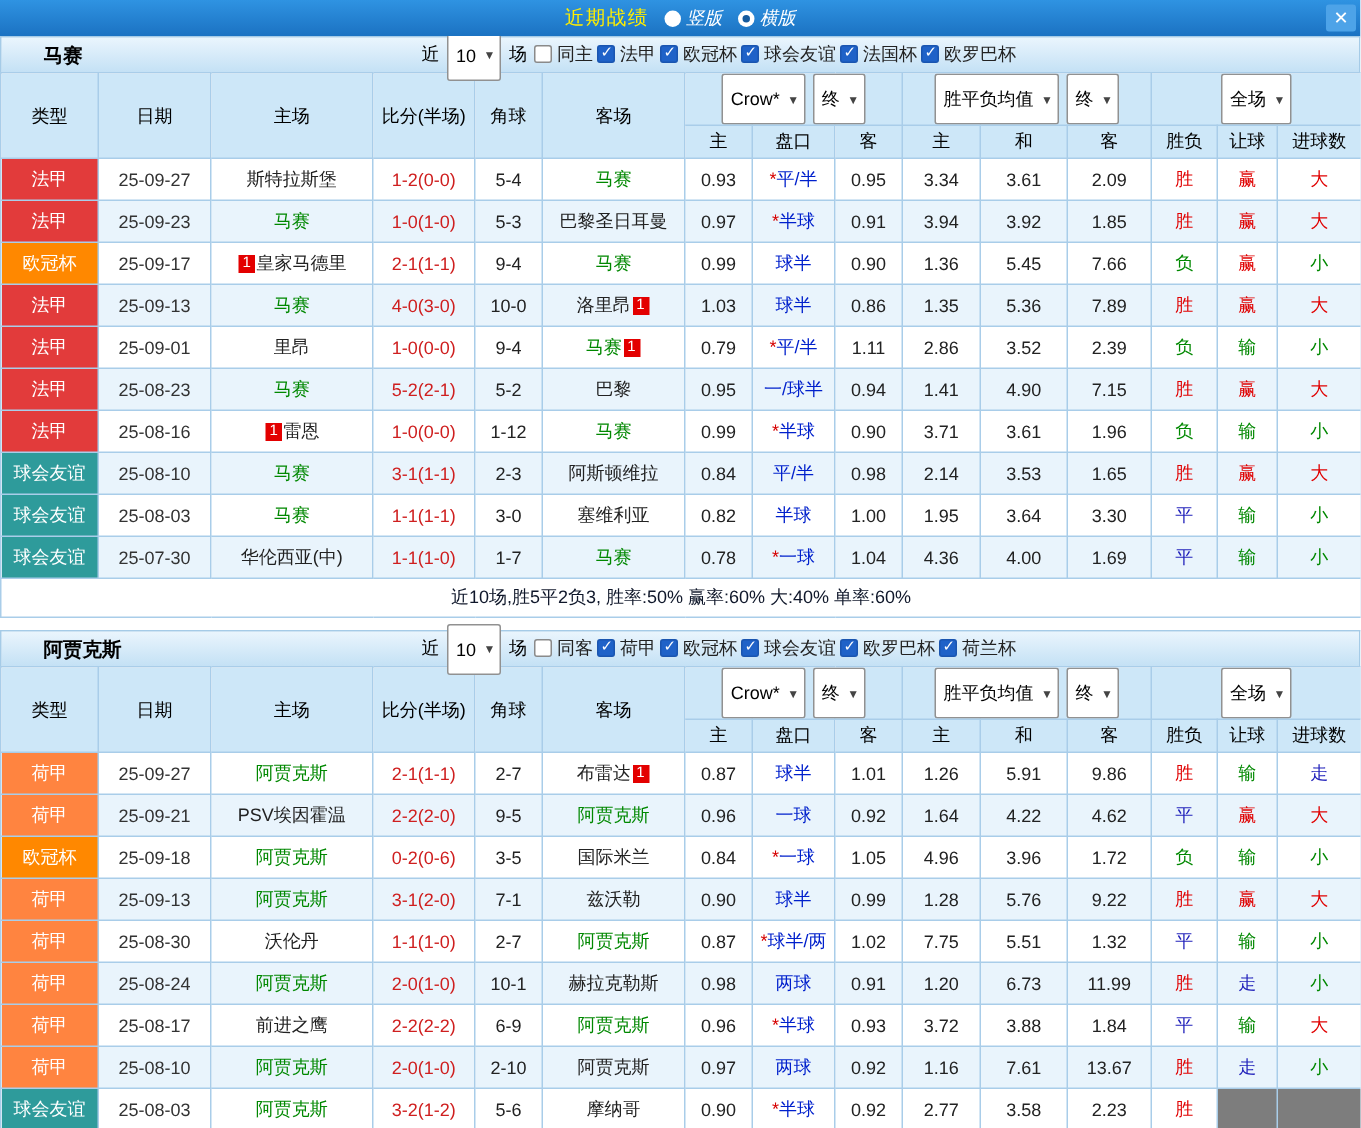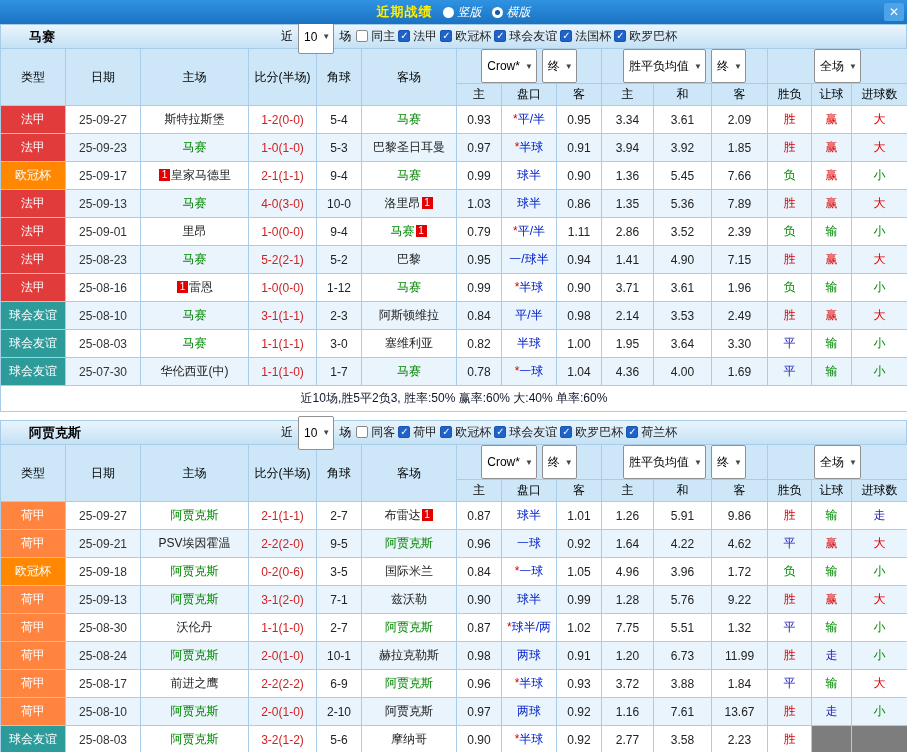--- a/index.html
+++ b/index.html
@@ -1,21 +1,21 @@
 <!DOCTYPE html>
 <html><head>
 <meta charset="utf-8">
 <style>
   * { box-sizing: border-box; margin: 0; padding: 0; }
   html,body { width: 907px; height: 752px; overflow: hidden; background: #fff;
     font-family: "Liberation Sans", "DejaVu Sans", sans-serif; font-size: 12px; }
 
   .topbar { position: relative; height: 24px; background: linear-gradient(#2f93e2,#1b72c2);
     display: flex; align-items: center; justify-content: center; gap: 10px; color: #fff; }
-  .topbar .title { color: #ffee00; font-weight: bold; font-size: 13px; letter-spacing: 1px; text-align: right; }
+  .topbar .title { color: #ffee00; font-weight: normal; font-size: 13px; letter-spacing: 1px; text-align: right; }
   .radio-opt { display: inline-flex; align-items: center; gap: 4px; cursor: pointer; font-style: italic; }
   .radio { width: 11px; height: 11px; border-radius: 50%; background: #fff; position: relative; display: inline-block; }
   .radio.checked::after { content: ""; position: absolute; left: 3px; top: 3px; width: 5px; height: 5px;
     border-radius: 50%; background: #155a9e; }
   .close-btn { position: absolute; right: 3px; top: 3px; width: 20px; height: 18px; background: #4da3e8;
     color: #fff; font-weight: bold; text-align: center; line-height: 18px; border-radius: 2px;
     cursor: pointer; font-size: 12px; }
 
   .teambar { height: 24px; background: linear-gradient(#eaf5fd,#c4e1f5); border: 1px solid #a5cbe7;
     border-bottom: none; display: flex; align-items: center; }
@@ -294,21 +294,21 @@
         <td class="date">25-08-10</td>
         <td class="team"><span class="focus">马赛</span></td>
         <td class="score">3-1(1-1)</td>
         <td class="corner">2-3</td>
         <td class="team"><span>阿斯顿维拉</span></td>
         <td class="odds">0.84</td>
         <td class="handicap">平/半</td>
         <td class="odds">0.98</td>
         <td class="odds">2.14</td>
         <td class="odds">3.53</td>
-        <td class="odds">2.49</td>
+        <td class="odds">1.65</td>
         <td style="color: rgb(224, 0, 0);">胜</td>
         <td style="color: rgb(224, 0, 0);">赢</td>
         <td style="color: rgb(224, 0, 0);">大</td>
       </tr>
       <tr>
         <td class="league" style="background: rgb(46, 155, 155);">球会友谊</td>
         <td class="date">25-08-03</td>
         <td class="team"><span class="focus">马赛</span></td>
         <td class="score">1-1(1-1)</td>
         <td class="corner">3-0</td>

